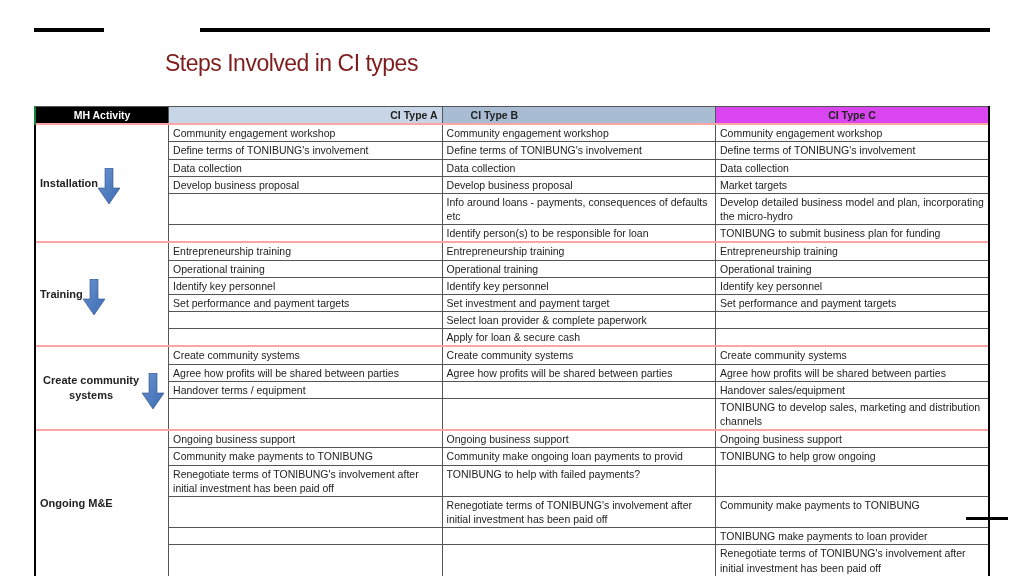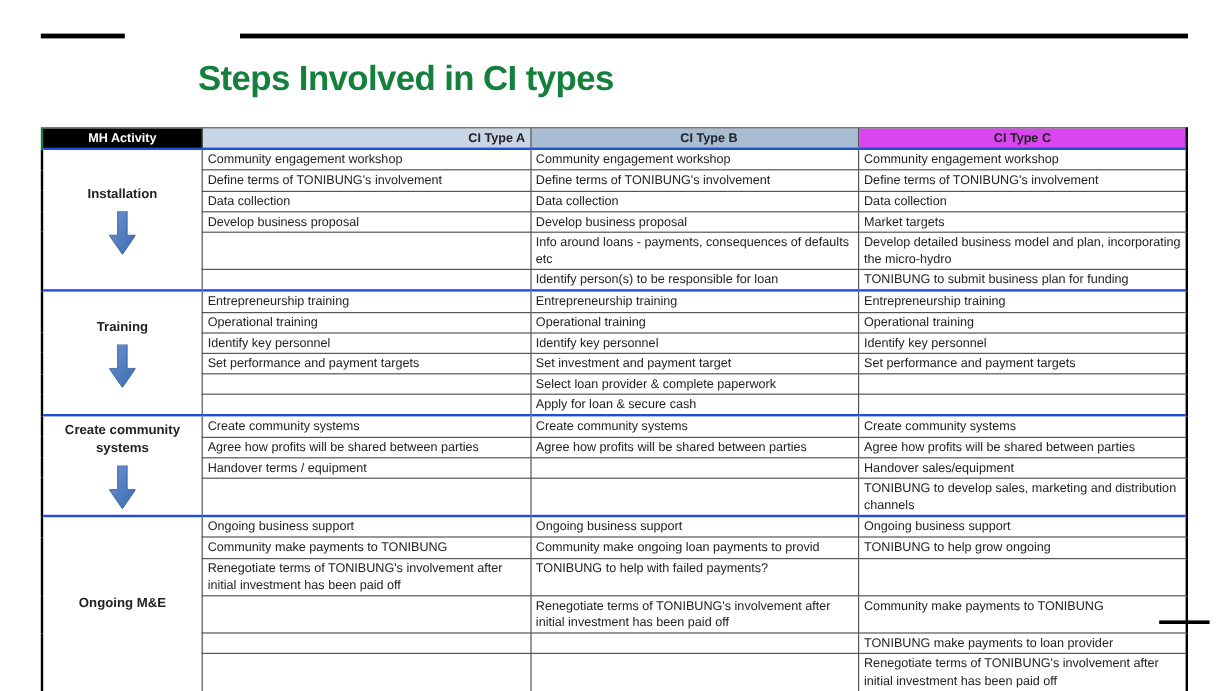--- a/index.html
+++ b/index.html
@@ -16,54 +16,54 @@
   .bar-short {
     position: absolute; left: 34px; top: 0; width: 70px; height: 4px;
     background: #000;
   }
   .bar-long {
     position: absolute; left: 200px; top: 0; right: 34px; height: 4px;
     background: #000;
   }
   .title {
     position: absolute; left: 165px; top: 50px;
-    font-size: 29px; font-weight: 700; letter-spacing: -0.5px;
-    color: #15803d;
+    font-size: 23px; font-weight: 400; letter-spacing: -0.5px;
+    color: #7f1d1d;
   }
   .tbl-wrap {
     position: absolute; left: 34px; top: 106px; right: 34px;
   }
   table {
     width: 100%; border-collapse: collapse; table-layout: fixed;
     font-size: 10.5px; color: #222;
   }
   th, td {
     border: 1px solid #555;
     padding: 1px 4px;
     text-align: left;
     line-height: 1.35;
     vertical-align: top;
   }
   th.mh { background: #000; color: #fff; text-align: center; font-weight: 700; }
   th.ca { background: #c8d5e6; text-align: right; font-weight: 700; }
-  th.cb { background: #a8bcd4; text-align: center; font-weight: 700; padding-left: 28px; }
+  th.cb { background: #a8bcd4; text-align: left; font-weight: 700; padding-left: 28px; }
   th.cc { background: #d946ef; text-align: center; font-weight: 700; }
   col.c0 { width: 14%; }
   col.cx { width: 28.66%; }
   td.phase {
     text-align: center; vertical-align: middle; font-weight: 700;
     font-size: 11px; color: #222;
   }
-  .phase-inner { display: flex; flex-direction: column; align-items: center; gap: 0; }
+  .phase-inner { display: flex; flex-direction: row; align-items: center; gap: 0; }
   .arrow {
     display: inline-block;
     margin-top: 6px;
   }
   .arrow svg { display: block; }
-  tr.grp-top td { border-top: 2px solid #1d4ed8; }
+  tr.grp-top td { border-top: 2px solid #fca5a5; }
   tr.last-row td { border-bottom: 2px solid #000; }
   td.leftcol { border-left: 2px solid #000; }
   td.rightcol { border-right: 2px solid #000; }
   th.leftcol { border-left: 2px solid #15803d; }
   th.rightcol { border-right: 2px solid #000; }
   .corner-mark {
     position: absolute; right: 16px; bottom: 56px;
     width: 42px; height: 3px; background: #000;
   }
 </style>

